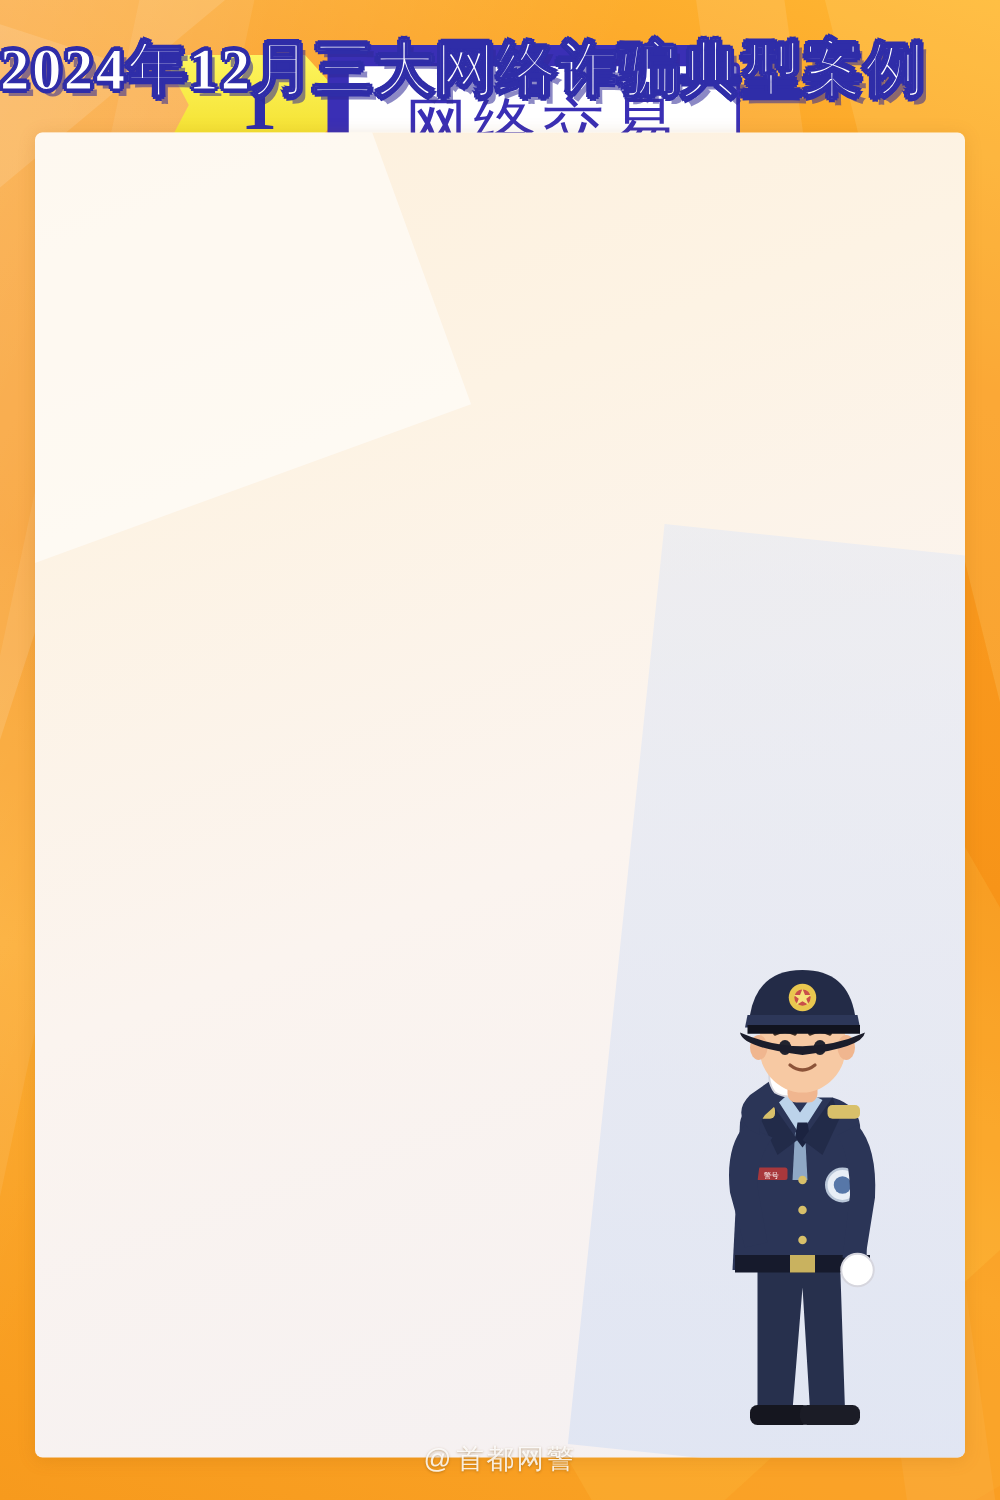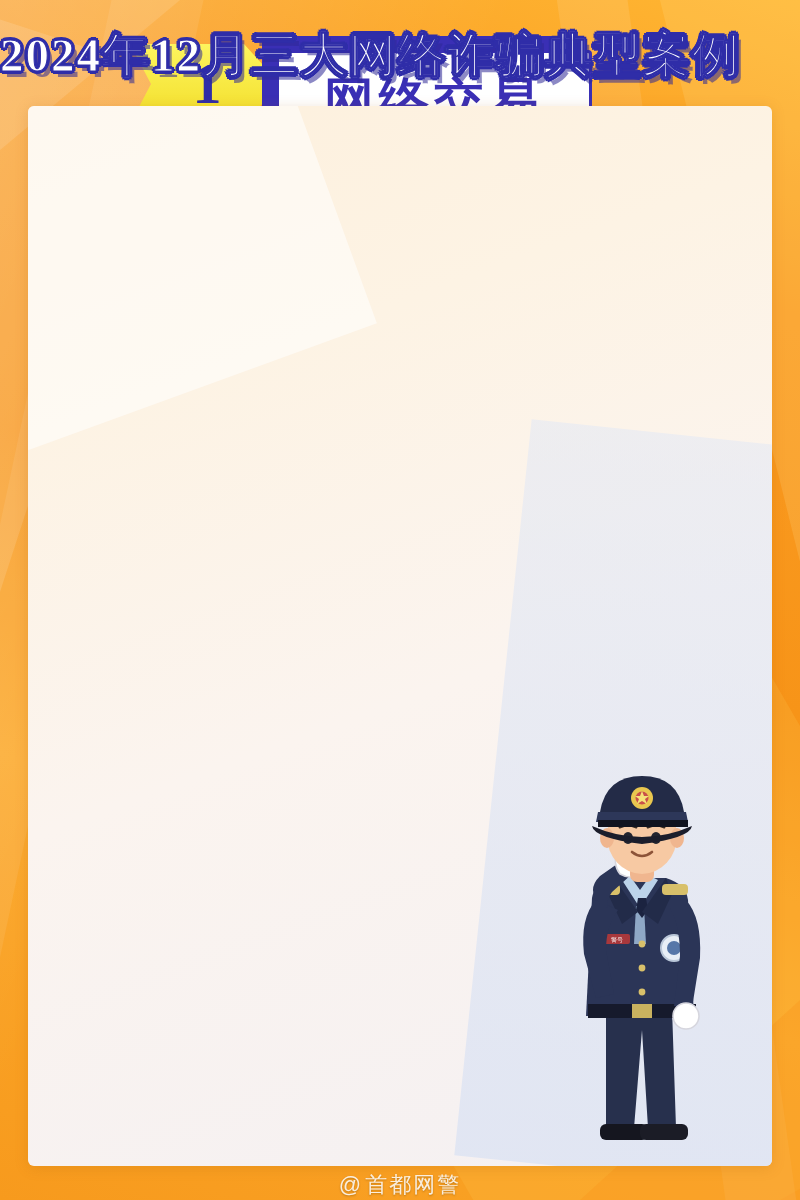--- a/index.html
+++ b/index.html
@@ -139,21 +139,21 @@
     width: 310px; height: 96px;
     background: #ffffff;
     border: 3px solid #3a2fb5;
     border-radius: 4px;
     display: flex;
     align-items: center;
     justify-content: center;
   }
   .sec-title-inner span {
     font-family: "Liberation Serif", serif;
-    font-weight: bold;
+    font-weight: normal;
     font-size: 50px;
     letter-spacing: 5px;
     color: #3a2fb5;
   }
 
   
   .tag {
     position: absolute;
     z-index: 3;
     height: 48px;
@@ -221,21 +221,21 @@
     bottom: 22px;
     width: 250px;
     height: 420px;
     z-index: 5;
   }
 
   
   .watermark {
     position: absolute;
     left: 0;
-    bottom: 0;
+    bottom: 18px;
     width: 800px;
     text-align: center;
     z-index: 7;
     color: rgba(255,255,255,0.85);
     font-size: 22px;
     font-family: "Liberation Sans", sans-serif;
     letter-spacing: 2px;
     text-shadow: 0 1px 2px rgba(120,70,0,0.45);
   }
   .watermark .wm-at { margin-right: 2px; }

